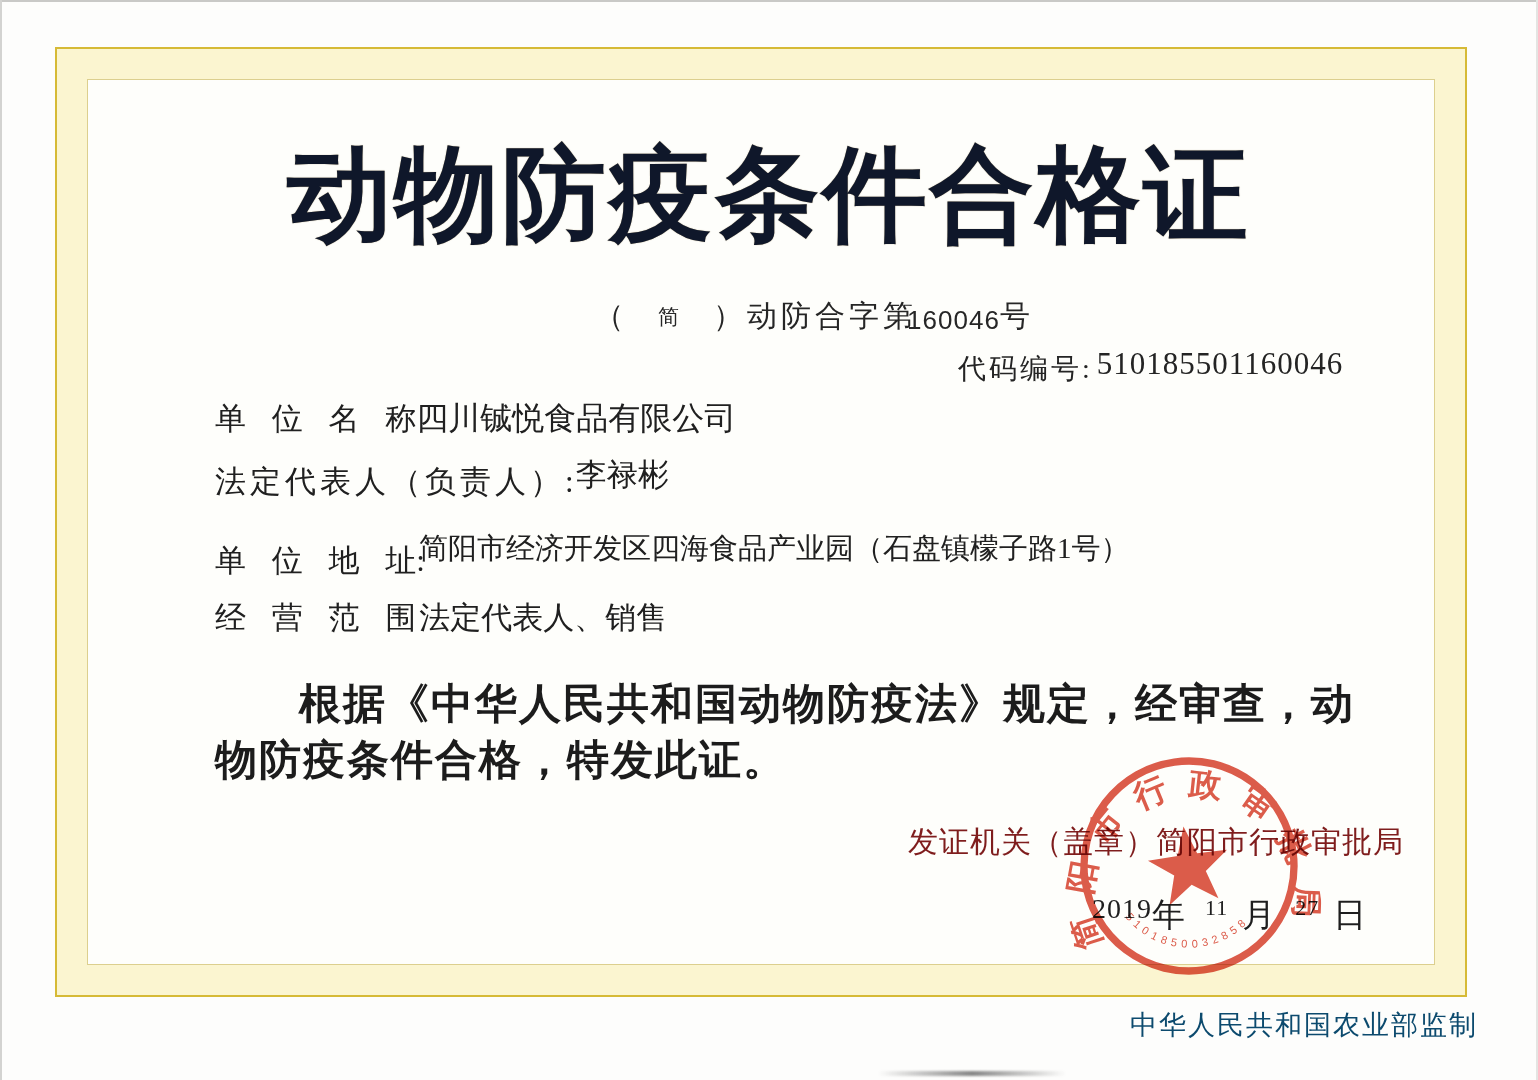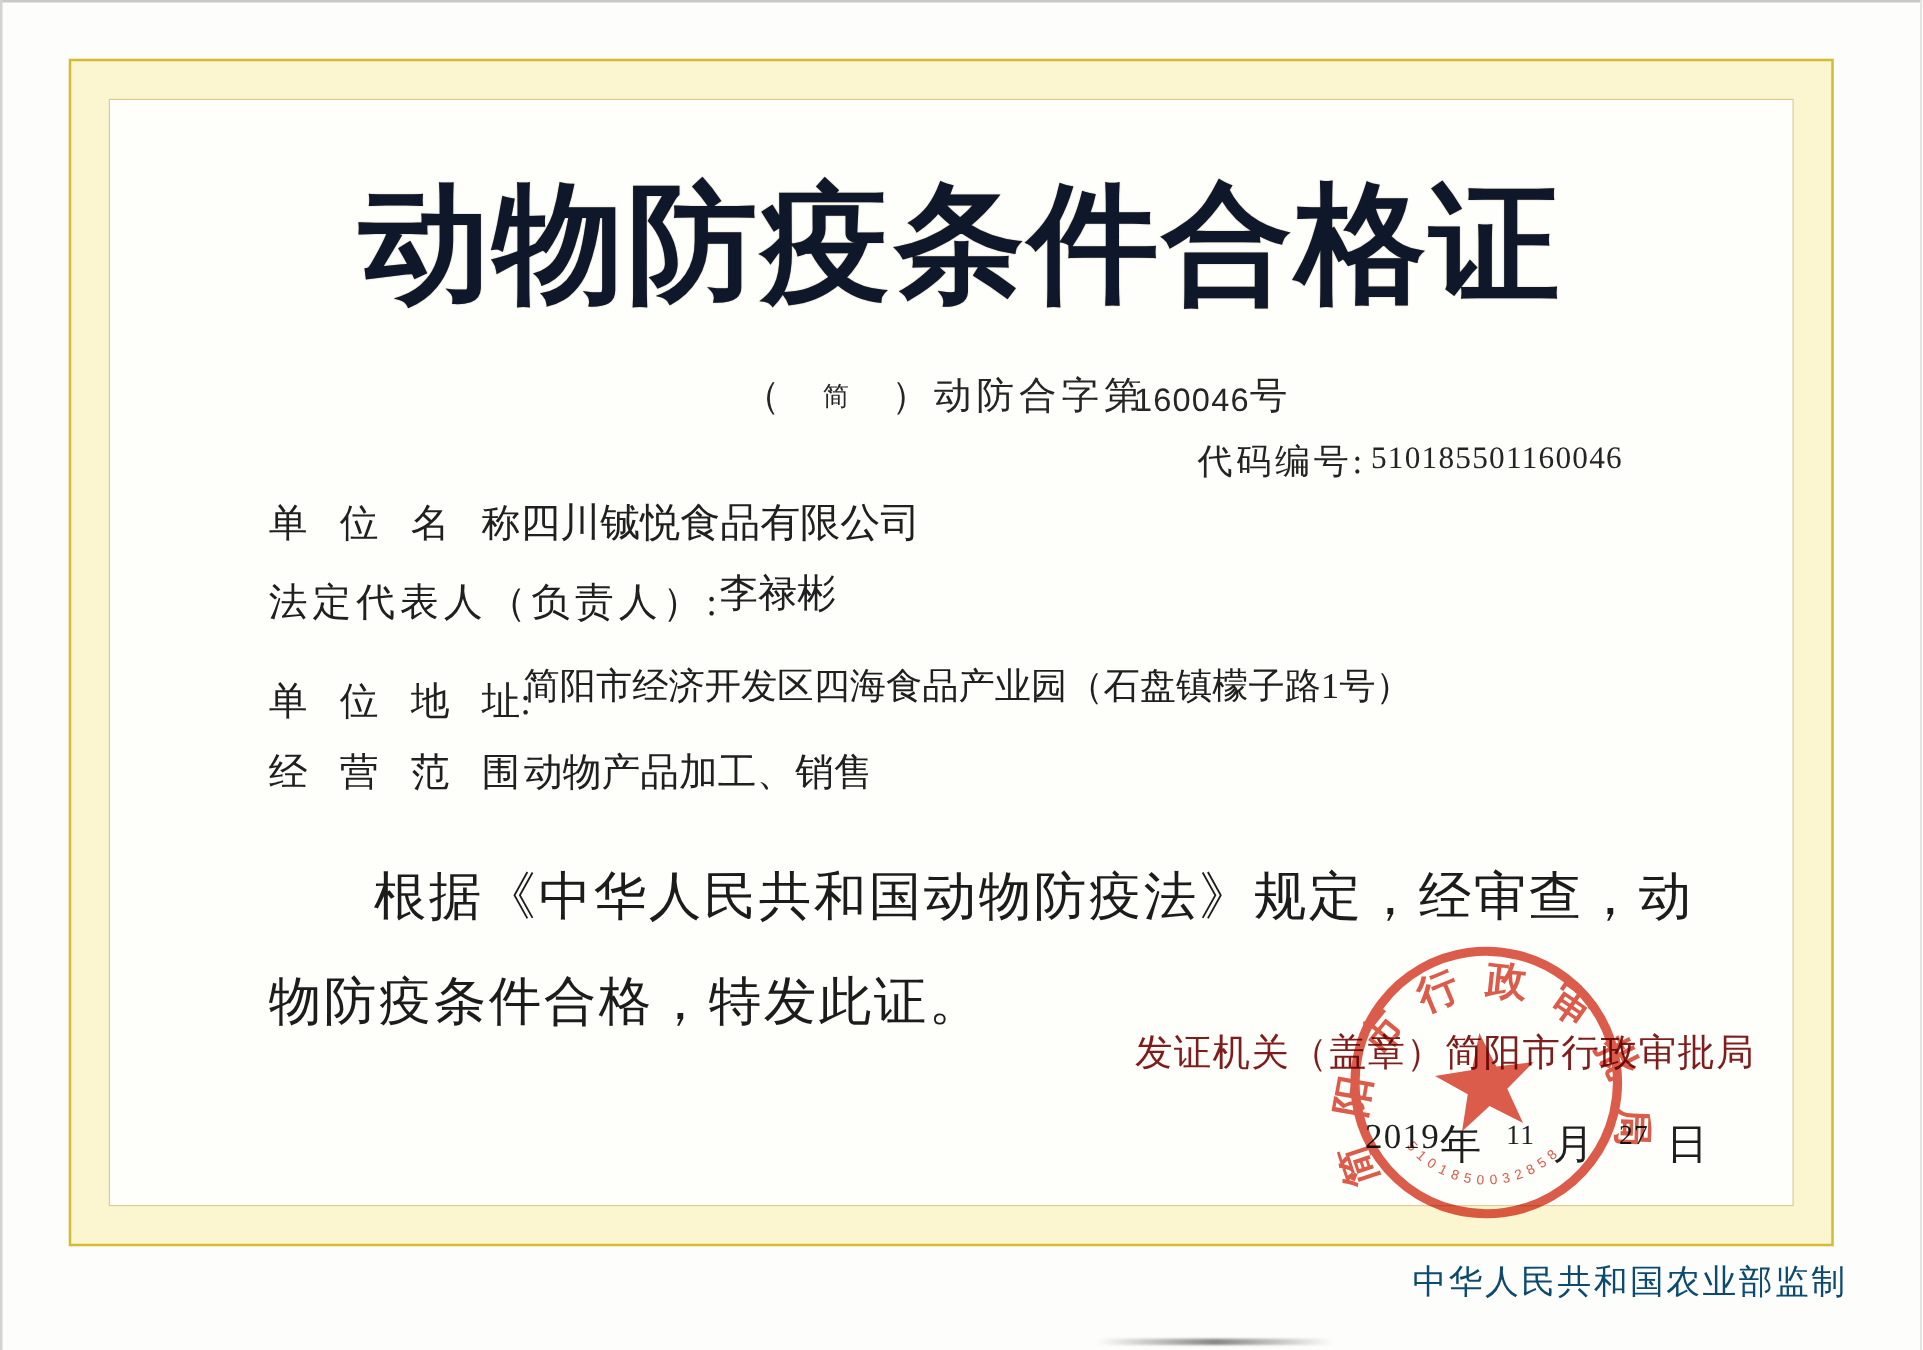--- a/index.html
+++ b/index.html
@@ -42,38 +42,38 @@
     position:absolute;top:296px;left:90px;width:1448px;
     text-align:center;font-size:30px;letter-spacing:4px;color:#262626;
   }
   .cert-line .region{font-size:21px;margin:0 30px;vertical-align:2px;}
   .cert-line .certnum{
     font-size:26px;letter-spacing:1px;position:relative;top:3px;margin-left:-10px;
     font-family:Liberation Sans, sans-serif;
   }
 
   .code-line{position:absolute;top:350px;left:958px;font-size:28px;letter-spacing:3px;color:#242424;}
-  .code-line .code-value{font-size:25px;letter-spacing:1px;position:relative;top:-4px;margin-left:4px;}
+  .code-line .code-value{font-size:31px;letter-spacing:1px;position:relative;top:-4px;margin-left:4px;}
 
   .field-row{position:absolute;left:215px;font-size:31px;color:#202020;white-space:nowrap;}
   .row0{top:397px;}
   .row1{top:461px;}
   .row2{top:540px;}
   .row3{top:597px;}
   .label-spread{word-spacing:18px;}
   .row1 .field-label{letter-spacing:4px;}
   .v0{font-size:32px;}
   .v1{font-size:31px;position:relative;top:-7px;margin-left:-2px;}
   .v2{font-size:29px;position:relative;top:-13px;margin-left:-6px;}
   .v3{font-size:31px;margin-left:3px;}
 
   .paragraph{
     position:absolute;top:676px;left:215px;width:1150px;
-    font-size:42px;line-height:84px;letter-spacing:2px;
-    text-indent:84px;font-weight:400;color:#1c1c1c;margin:0;
+    font-size:42px;line-height:56px;letter-spacing:2px;
+    text-indent:84px;font-weight:700;color:#1c1c1c;margin:0;
   }
 
   .issuer{position:absolute;top:822px;left:908px;font-size:30px;letter-spacing:1px;color:#7f1d1d;white-space:nowrap;}
 
   .date-line{position:absolute;top:893px;left:1092px;font-size:33px;color:#1e1e1e;white-space:nowrap;}
   .date-line .yr{font-size:28px;position:relative;top:-8px;margin-right:0px;letter-spacing:1px;}
   .date-line .sm{font-size:22px;position:relative;top:-11px;margin:0 14px;letter-spacing:1px;}
   .date-line .unit{letter-spacing:6px;}
 
   .footer-line{position:absolute;top:1007px;left:1130px;font-size:27px;letter-spacing:2px;color:#0c4a6e;}
@@ -120,21 +120,21 @@
 
   <div class="field-row row1">
     <span class="field-label">法定代表人（负责人）:</span><span class="v1">李禄彬</span>
   </div>
 
   <div class="field-row row2">
     <span class="field-label label-spread">单 位 地 址:</span><span class="v2">简阳市经济开发区四海食品产业园（石盘镇檬子路1号）</span>
   </div>
 
   <div class="field-row row3">
-    <span class="field-label label-spread">经 营 范 围</span><span class="v3">动物产品加工、销售</span>
+    <span class="field-label label-spread">经 营 范 围</span><span class="v3">法定代表人、销售</span>
   </div>
 
   <p class="paragraph">根据《中华人民共和国动物防疫法》规定，经审查，动物防疫条件合格，特发此证。</p>
 
   <div class="issuer">
     <span>发证机关（盖章）</span><span>简阳市行政审批局</span>
   </div>
 
   <div class="date-line">
     <span class="yr">2019</span><span class="unit">年</span><span class="sm">11</span><span class="unit">月</span><span class="sm">27</span><span class="unit">日</span>

